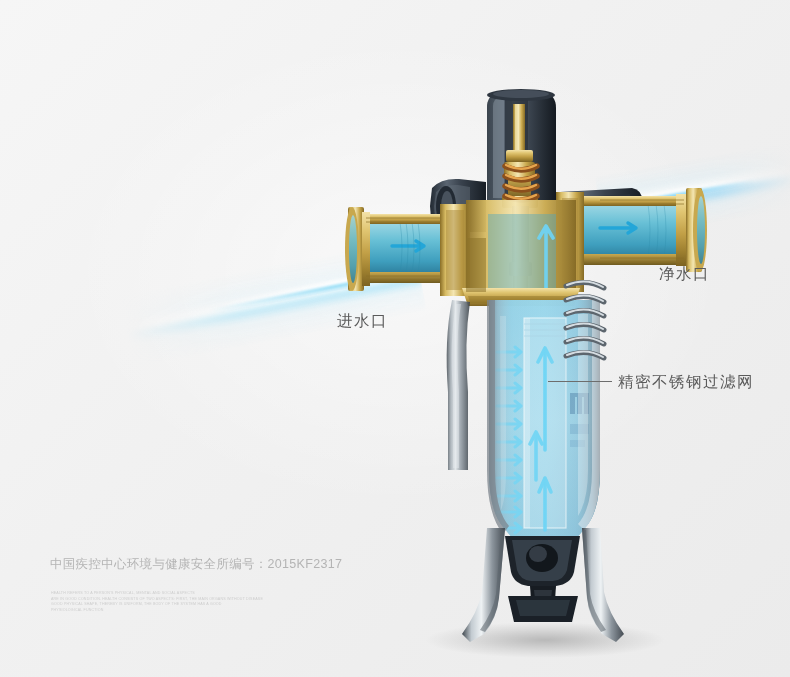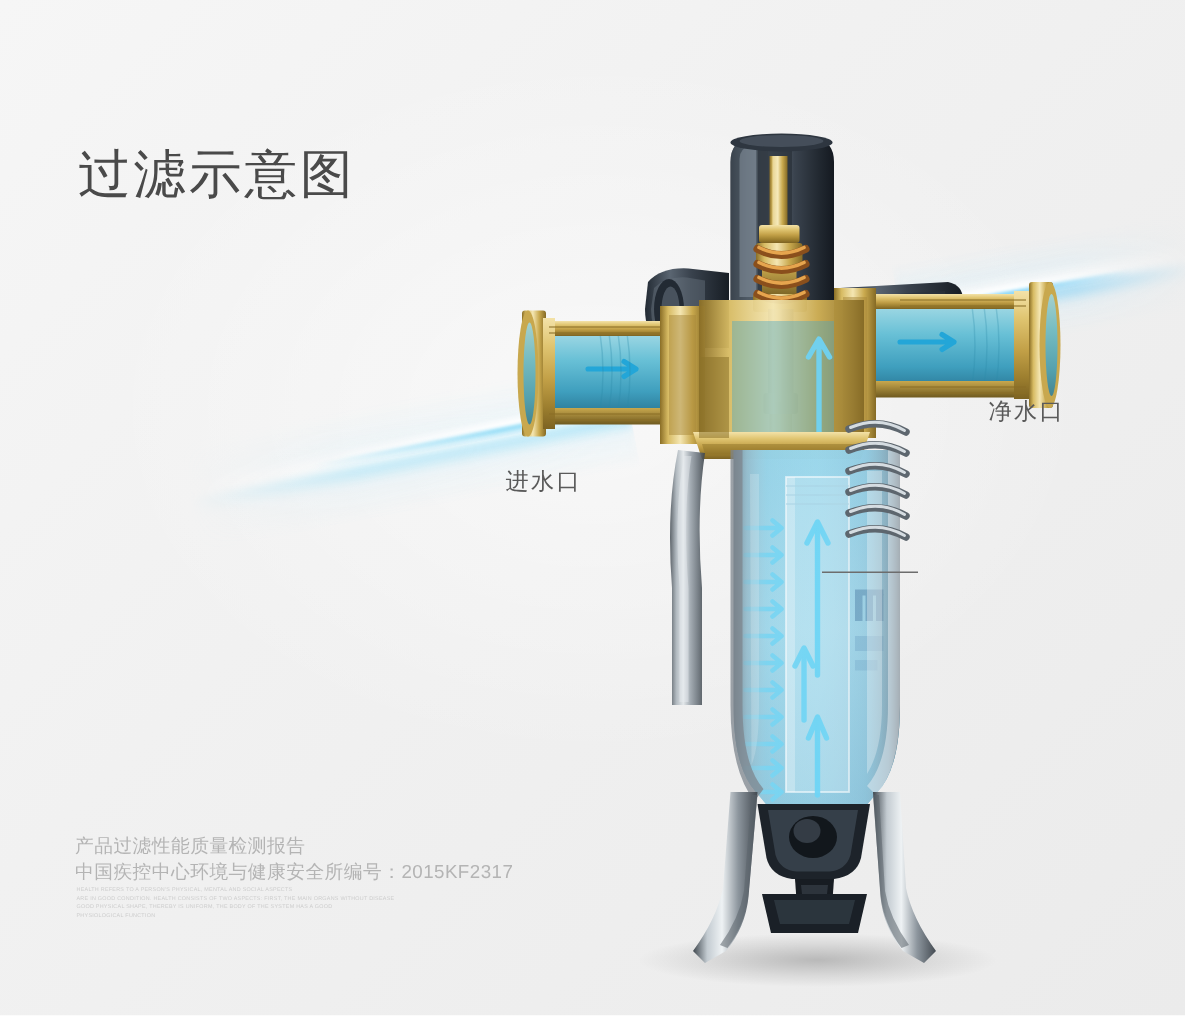--- a/index.html
+++ b/index.html
@@ -120,21 +120,20 @@
     mask-image: linear-gradient(to left, rgba(0,0,0,0) 6%, #000 55%);
   }
 
   #product { position: absolute; left: 0; top: 0; z-index: 20; }
 </style>
 </head>
 <body>
 
 <div id="stage">
 
-  <div class="txt" id="title-main">过滤示意图</div>
 
   <div class="jet" id="jet-in"></div>
   <div class="jet" id="jet-in-core"></div>
   <div class="jet" id="jet-out"></div>
   <div class="jet" id="jet-out-core"></div>
 
   <svg id="product" width="790" height="677" viewBox="0 0 790 677">
     <defs>
 
       <linearGradient id="gBrass" x1="0" y1="0" x2="0" y2="1">
@@ -492,23 +491,23 @@
 
     <g>
       <path d="M508,596 L578,596 L572,622 L514,622 Z" fill="#1a2027"></path>
       <path d="M516,600 L570,600 L566,616 L520,616 Z" fill="#2f3942" opacity="0.85"></path>
     </g>
   </svg>
 
   <div class="txt callout-label" id="label-inlet">进水口</div>
   <div class="txt callout-label" id="label-outlet">净水口</div>
   <div id="leader-mesh"></div>
+  <div class="txt callout-label" id="label-mesh">精密不锈钢过滤网</div>
 
   <div class="txt" id="cert">
-    <div>产品过滤性能质量检测报告</div>
     <div>中国疾控中心环境与健康安全所编号：2015KF2317</div>
   </div>
 
   <div class="txt" id="legal">
     <div>HEALTH REFERS TO A PERSON'S PHYSICAL, MENTAL AND SOCIAL ASPECTS</div>
     <div>ARE IN GOOD CONDITION. HEALTH CONSISTS OF TWO ASPECTS: FIRST, THE MAIN ORGANS WITHOUT DISEASE</div>
     <div>GOOD PHYSICAL SHAPE, THEREBY IS UNIFORM, THE BODY OF THE SYSTEM HAS A GOOD</div>
     <div>PHYSIOLOGICAL FUNCTION</div>
   </div>
 

